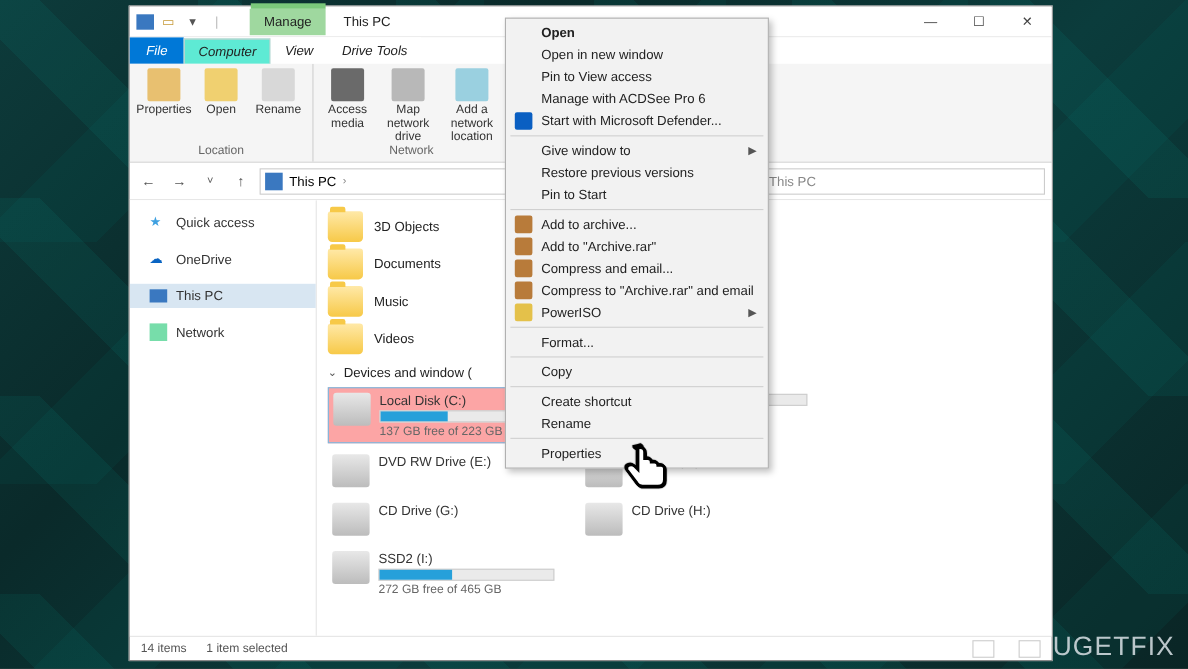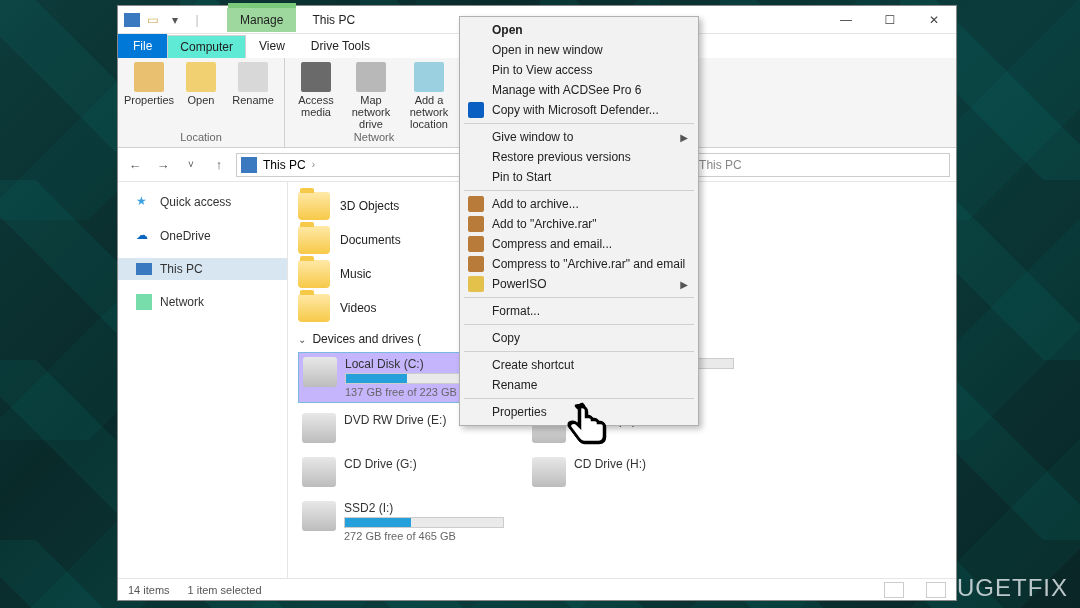--- a/index.html
+++ b/index.html
@@ -11,21 +11,21 @@
     background-size: 180px 180px, 220px 220px; opacity:.5; }
   .watermark { position:absolute; right:12px; bottom:6px; color:#cfd8dc; font-size:24px; letter-spacing:1px; font-weight:300; opacity:.9; }
   
   .window { position:absolute; left:117px; top:5px; width:840px; height:596px; background:#fff; border:1px solid #888; display:flex; flex-direction:column; }
   .titlebar { height:28px; display:flex; align-items:center; background:#fff; border-bottom:1px solid #e5e5e5; }
   .titlebar .qat { display:flex; align-items:center; gap:4px; padding:0 6px; }
   .titlebar .qat span { width:18px; height:18px; display:inline-flex; align-items:center; justify-content:center; font-size:12px; color:#555; }
   .titlebar .title { flex:1; padding-left:16px; font-size:12px; color:#222; }
   .titlebar .controls { display:flex; }
   .titlebar .controls div { width:44px; height:28px; display:flex; align-items:center; justify-content:center; font-size:12px; color:#444; }
-  .tabs { height:24px; display:flex; align-items:flex-end; background:#fff; padding-left:0; }
+  .tabs { height:24px; display:flex; align-items:flex-end; background:#fff; padding-left:0;font-style:italic; }
   .tab { padding:4px 12px; font-size:12px; color:#222; background:#fff; border:1px solid transparent; }
   .tab.file { background:#0078d7; color:#fff; padding:4px 14px; }
   .tab.active { background:#5eead4; border:1px solid #d0d0d0; border-bottom:0; }
   .tab.green { background:#9fd89f; color:#222; margin-left:-1px; }
   .manage-wrap { position:relative; }
   .manage-wrap .bar { position:absolute; top:-5px; left:0; right:0; height:5px; background:#7bc97b; }
   .ribbon { background:#f5f5f5; height:90px; display:flex; border-bottom:1px solid #d0d0d0; overflow:hidden; }
   .ribbon-group { border-right:1px solid #d0d0d0; padding:4px 8px; display:flex; flex-direction:column; justify-content:space-between; }
   .ribbon-items { display:flex; gap:6px; }
   .ribbon-item { width:52px; display:flex; flex-direction:column; align-items:center; gap:2px; font-size:11px; text-align:center; color:#333; }
@@ -46,21 +46,21 @@
   .side-ico { width:16px; height:16px; display:inline-block; }
   .star { color:#3ea0e0; }
   .main { flex:1; overflow:hidden; position:relative; padding:6px 10px; }
   .folder-row { display:flex; align-items:center; gap:10px; padding:2px 0; margin:2px 0; font-size:12px; color:#222; }
   .folder-ico { width:32px; height:28px; background:linear-gradient(#ffe9a8,#f7c948); border-radius:3px 3px 4px 4px; position:relative; }
   .folder-ico::before { content:""; position:absolute; top:-4px; left:2px; width:14px; height:5px; background:#f7c948; border-radius:2px 2px 0 0; }
   .section-header { display:flex; align-items:center; gap:6px; font-size:12px; color:#222; margin:8px 0 6px; }
   .section-header .chev { font-size:10px; color:#555; }
   .drives { display:flex; flex-wrap:wrap; gap:6px 20px; }
   .drive { width:210px; display:flex; gap:8px; padding:4px; font-size:12px; color:#333; }
-  .drive.sel { background:#c4b5fd; border:1px solid #7ab8e0; }
+  .drive.sel { background:#fca5a5; border:1px solid #7ab8e0; }
   .drive-ico { width:34px; height:30px; background:linear-gradient(#e8e8e8,#bcbcbc); border-radius:3px; display:flex; align-items:center; justify-content:center; }
   .drive-info { flex:1; }
   .drive-bar { height:11px; background:#eaeaea; border:1px solid #ccc; margin:2px 0; position:relative; }
   .drive-bar .fill { position:absolute; top:0; left:0; bottom:0; background:#26a0da; }
   .drive-free { font-size:11px; color:#666; }
   .status { height:22px; border-top:1px solid #e5e5e5; display:flex; align-items:center; padding:0 10px; font-size:11px; color:#555; gap:18px; }
   .status .spacer { flex:1; }
   .status .viewbtn { width:20px; height:16px; border:1px solid #ccc; margin-left:4px; }
   
   .ctxmenu { position:absolute; left:459px; top:16px; width:240px; background:#f2f2f2; border:1px solid #b0b0b0; box-shadow:3px 3px 6px rgba(0,0,0,.25); padding:3px 2px; font-size:12px; color:#222; z-index:50; }
@@ -209,21 +209,21 @@
             <span>Music</span>
           </div>
           <div class="folder-row">
             <span class="folder-ico"></span>
             <span>Videos</span>
           </div>
         </div>
 
       <div class="section-header">
         <span class="chev">⌄</span>
-        <span>Devices and drives (</span>
+        <span>Devices and window (</span>
       </div>
 
       <div class="drives" id="drives">
           <div class="drive sel">
             <div class="drive-ico"></div>
             <div class="drive-info">
               <div>Local Disk (C:)</div>
               <div class="drive-bar">
                 <div class="fill" style="width:39%"></div>
               </div>
@@ -295,21 +295,21 @@
       <span>Open in new window</span>
     </div>
     <div class="item">
       <span>Pin to View access</span>
     </div>
     <div class="item">
       <span>Manage with ACDSee Pro 6</span>
     </div>
     <div class="item">
       <span class="ico ico-c-shield"></span>
-      <span>Copy with Microsoft Defender...</span>
+      <span>Start with Microsoft Defender...</span>
     </div>
     <div class="sep"></div>
     <div class="item">
       <span>Give window to</span>
       <span class="arrow">▶</span>
     </div>
     <div class="item">
       <span>Restore previous versions</span>
     </div>
     <div class="item">

